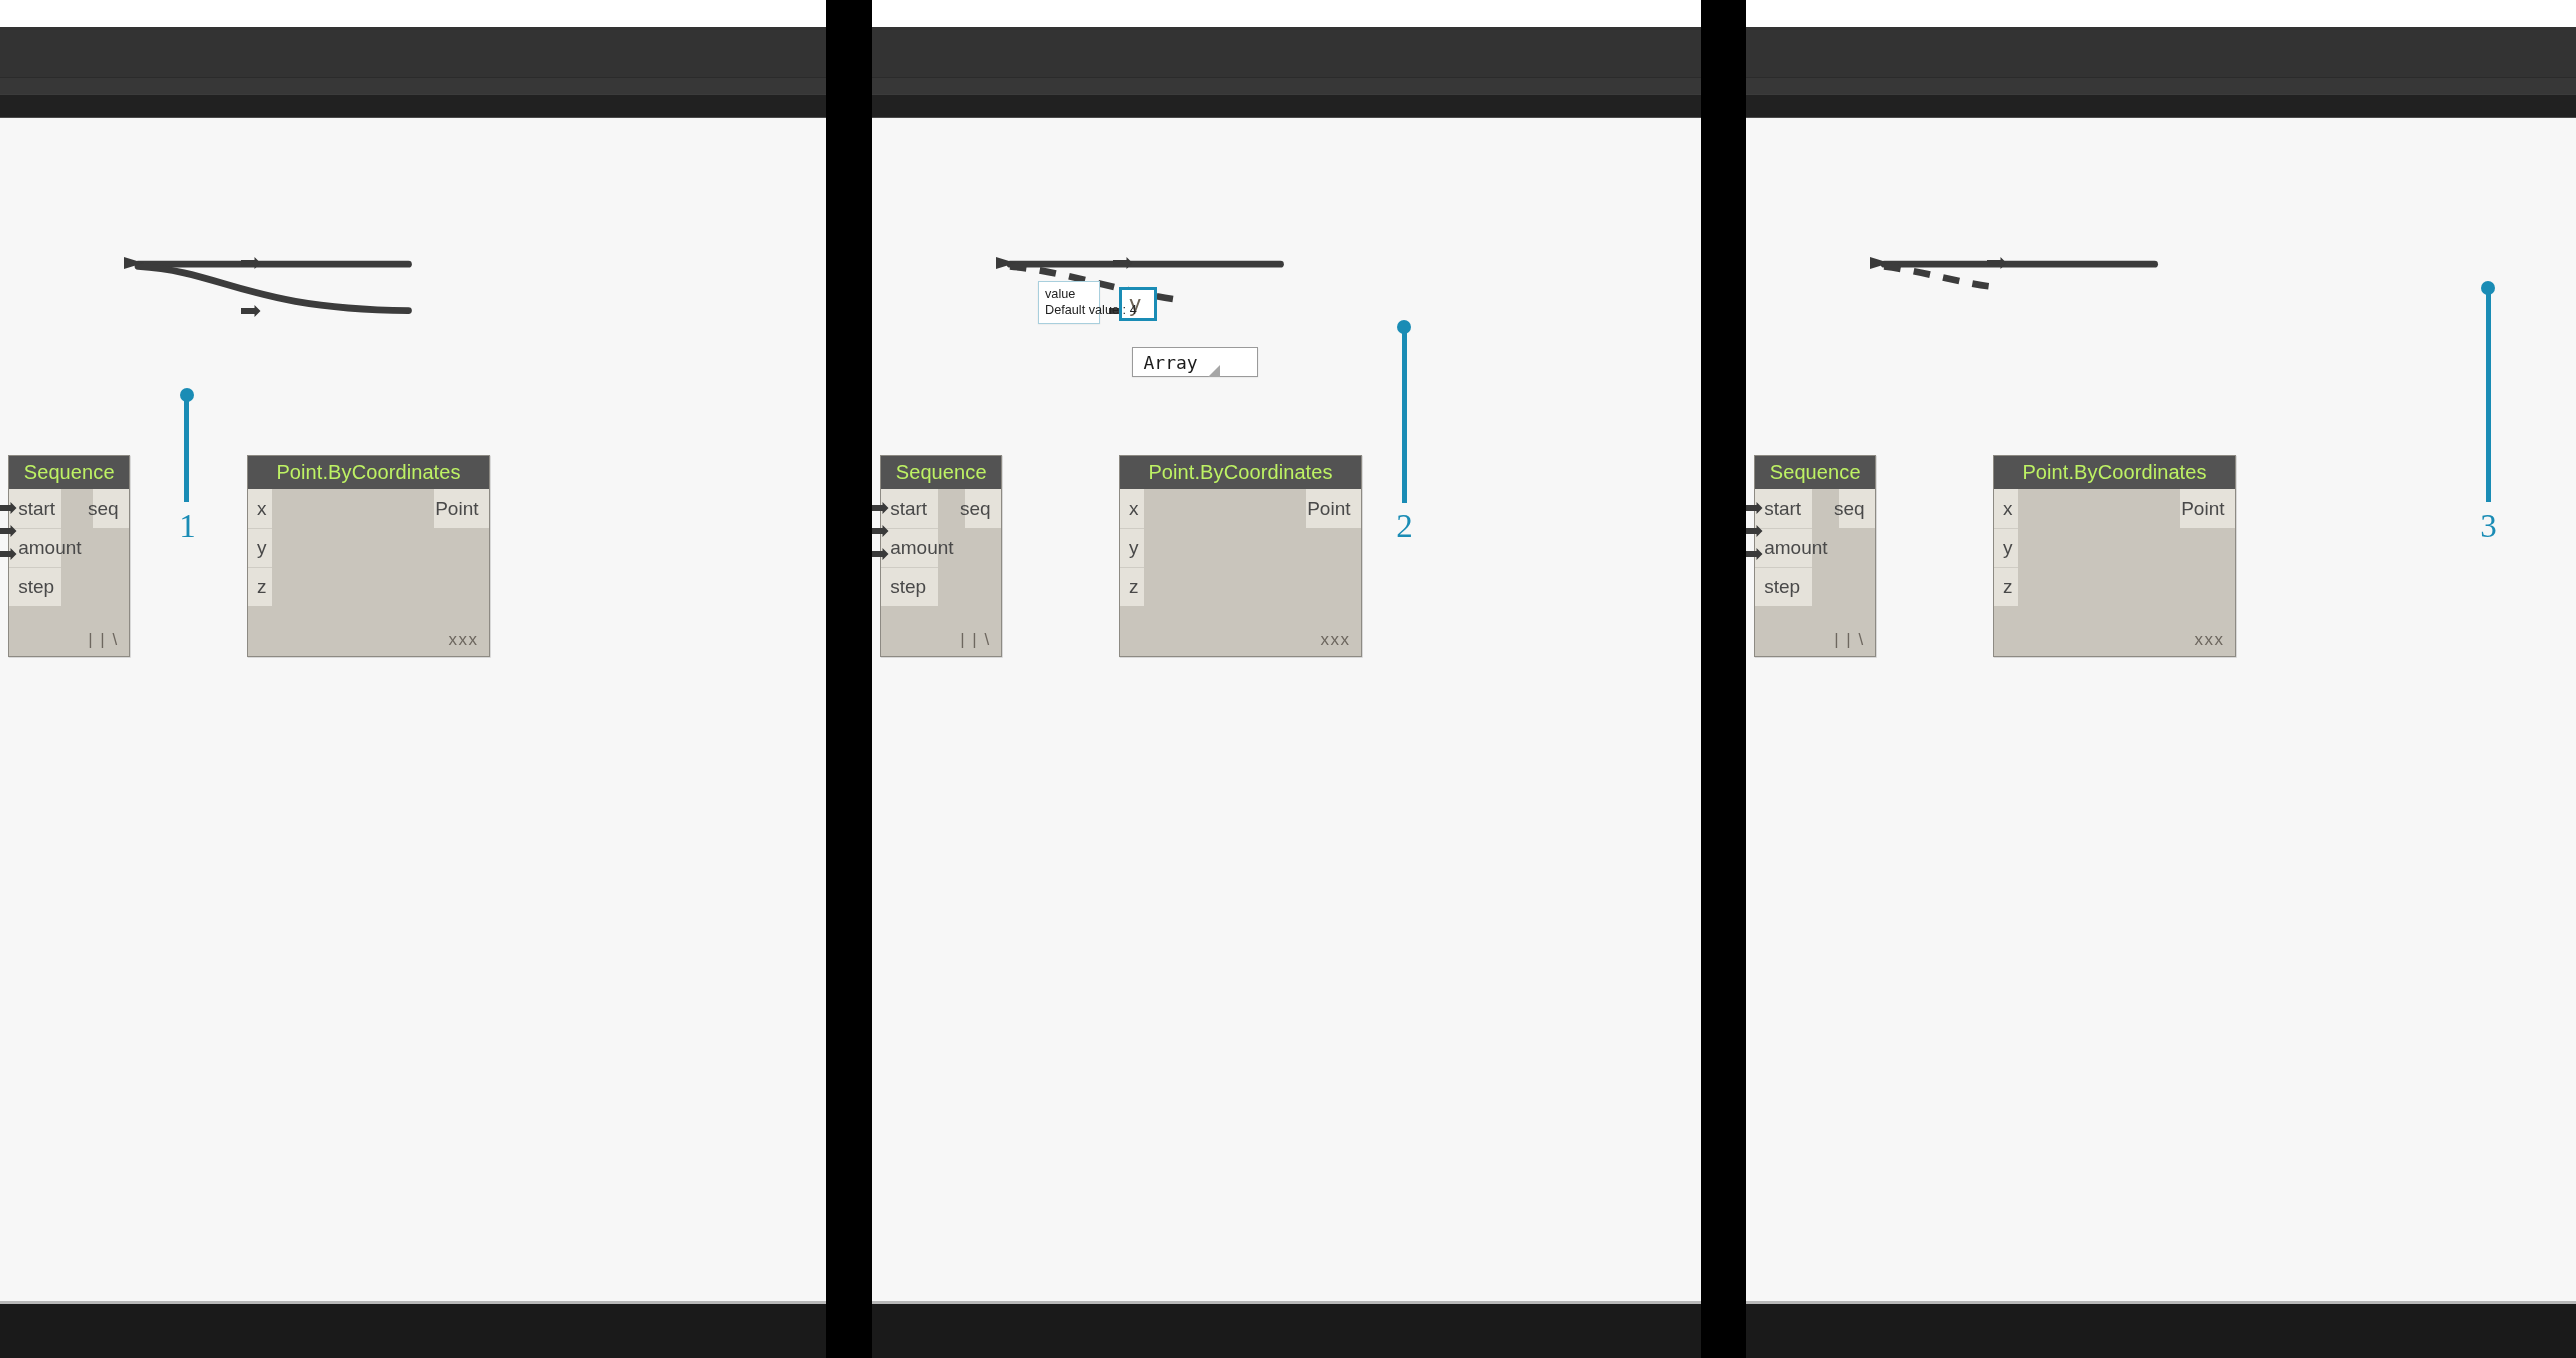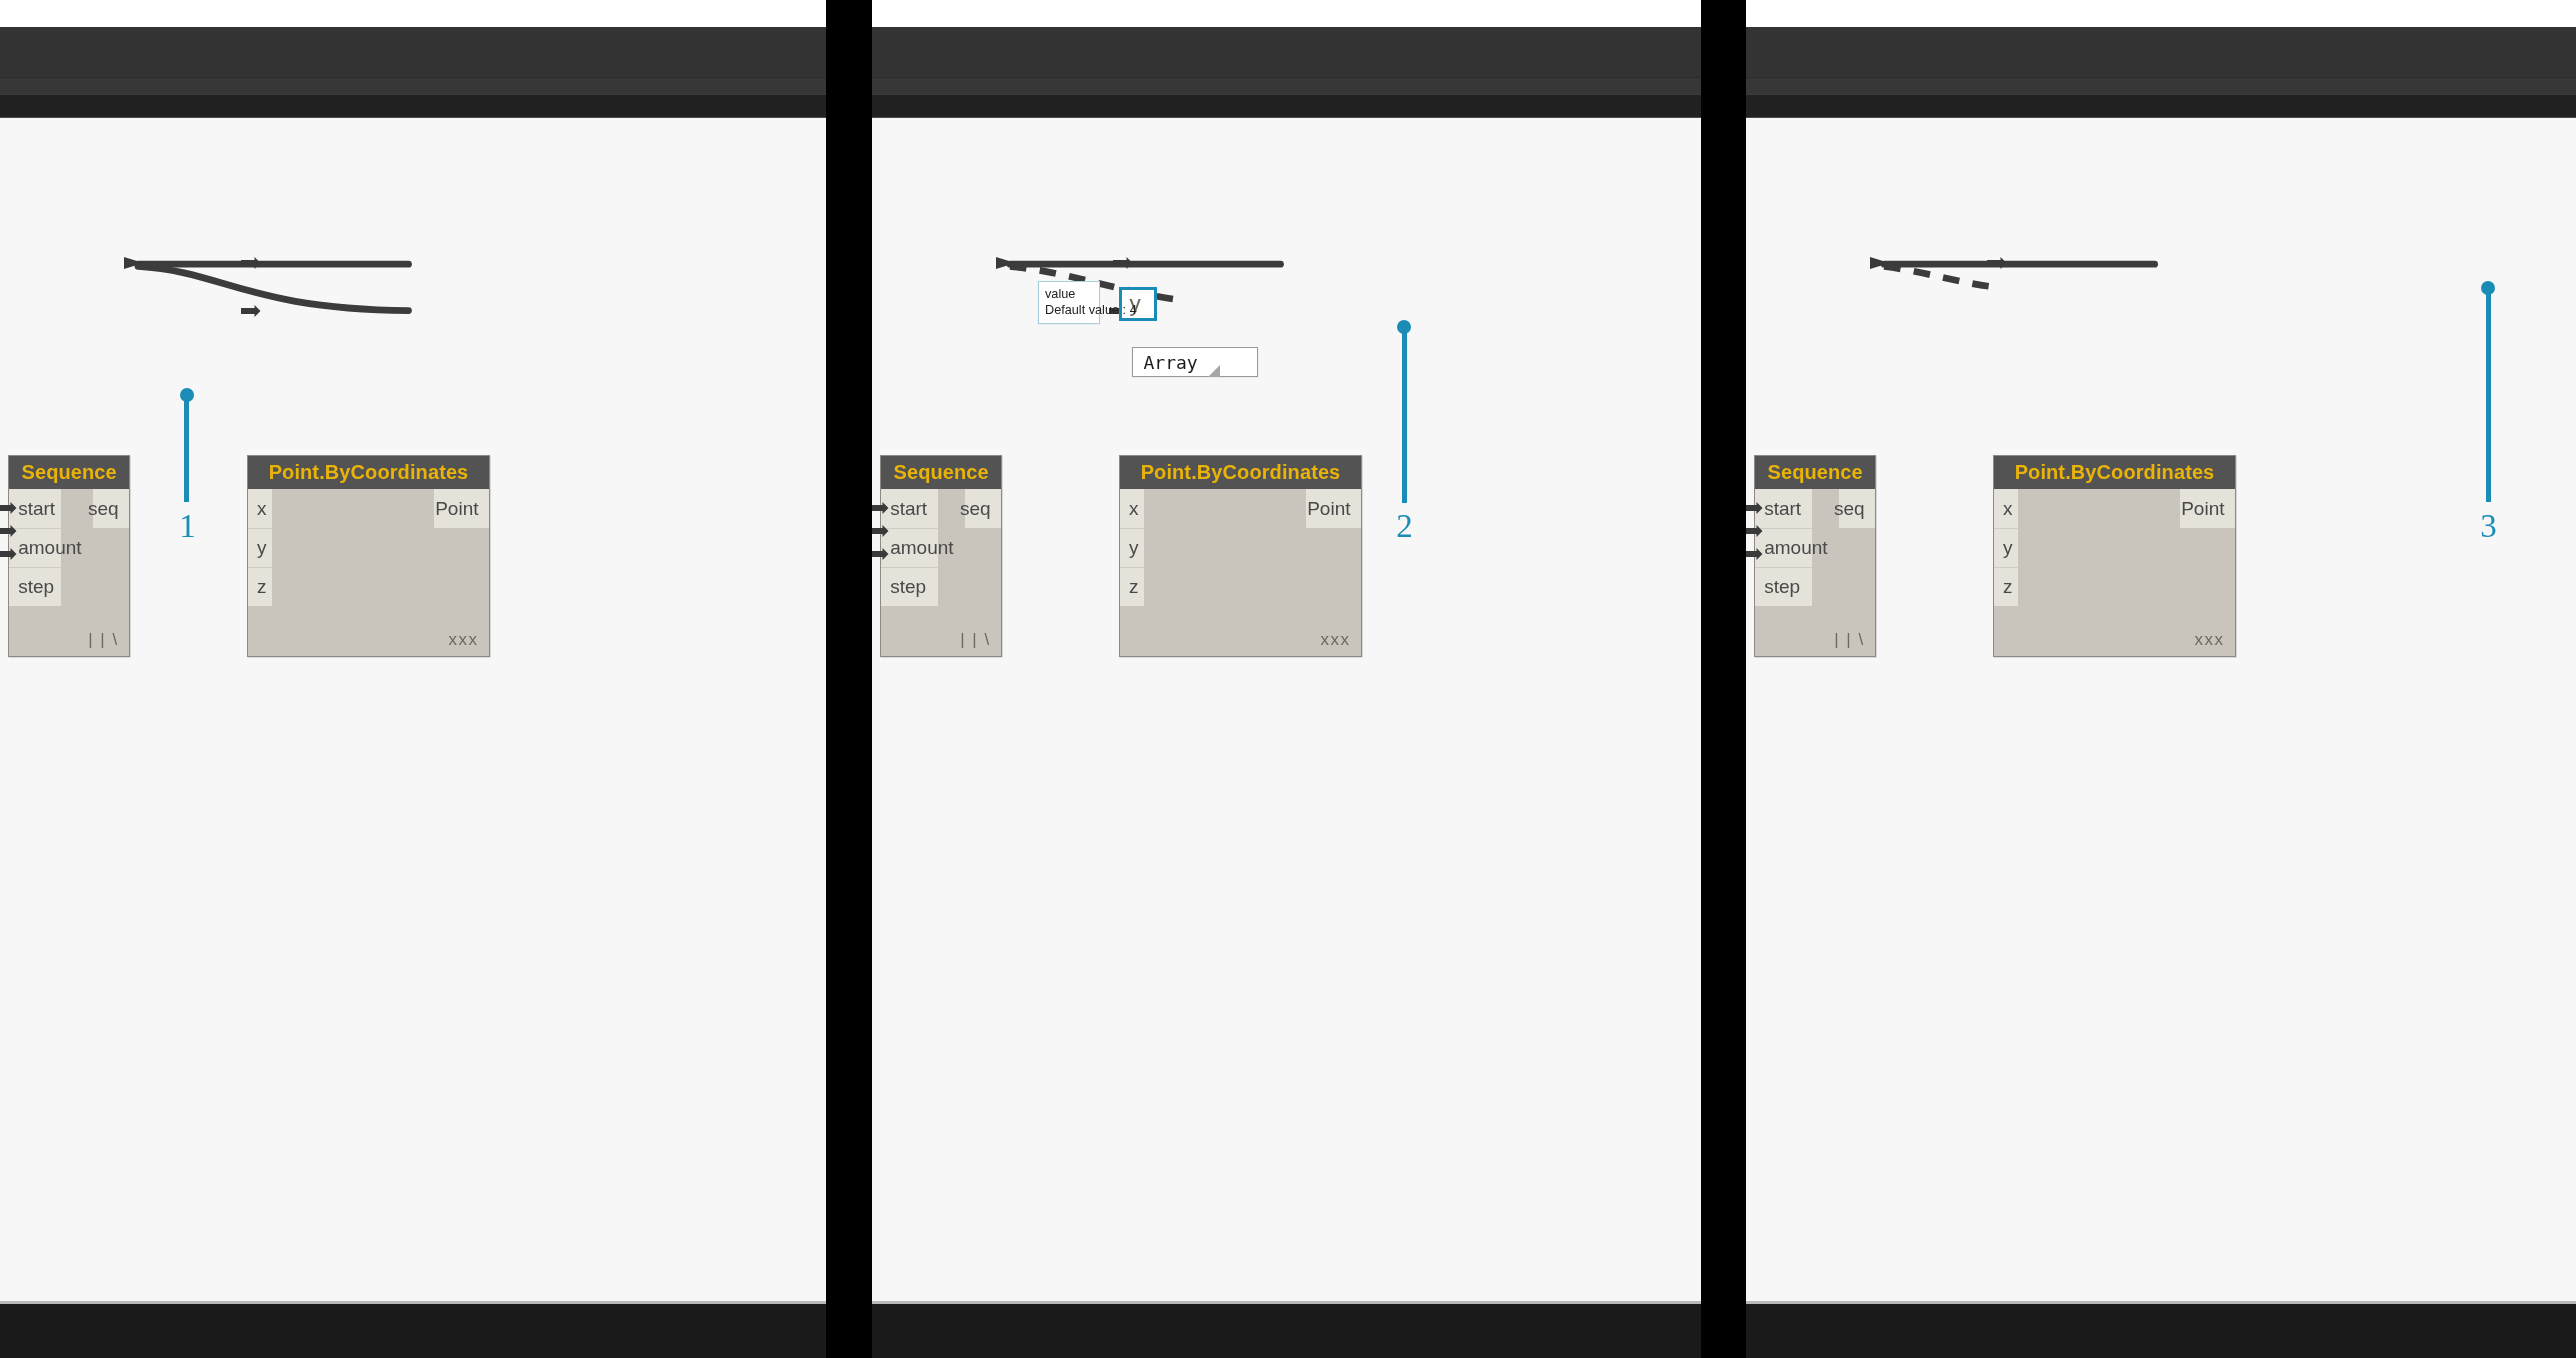--- a/index.html
+++ b/index.html
@@ -15,23 +15,23 @@
   .chrome-top-white{position:absolute;left:0;top:0;right:0;height:27px;background:#ffffff;}
   .chrome-bar-a{position:absolute;left:0;top:27px;right:0;height:50px;background:#333333;}
   .chrome-bar-b{position:absolute;left:0;top:77px;right:0;height:16.5px;background:#373737;border-top:0.7px solid #2b2b2b;}
   .chrome-bar-c{position:absolute;left:0;top:94px;right:0;height:22.5px;background:#212121;border-top:0.7px solid #3b3b3b;}
   .canvas{position:absolute;left:0;top:117px;right:0;height:1184px;background:#f7f7f7;border-top:0.7px solid #4a4a4a;}
   .chrome-bottom-line{position:absolute;left:0;top:1301px;right:0;height:3px;background:#b8b8b8;}
   .chrome-bottom{position:absolute;left:0;top:1304px;right:0;bottom:0;background:#1a1a1a;}
 
   
   .node{position:absolute;background:#c9c5bc;border:0.7px solid #8d8a83;box-shadow:0.7px 0.7px 0 rgba(0,0,0,.18);}
-  .node-header{height:33px;background:#535353;color:#eab308;
+  .node-header{height:33px;background:#535353;color:#bef264;
       display:flex;align-items:center;justify-content:center;
-      font-size:20px;font-weight:bold;letter-spacing:0.1px;}
+      font-size:20px;font-weight:normal;letter-spacing:0.1px;}
   .node-body{position:relative;height:127px;}
   .ports-in{position:absolute;left:0;top:0;width:69px;}
   .ports-out{position:absolute;right:0;top:0;}
   .port{height:39px;background:#e5e2da;display:flex;align-items:center;
       color:#494949;font-size:19px;box-sizing:border-box;}
   .port + .port{border-top:0.7px solid #cfccc4;}
   .port.in{padding-left:9px;justify-content:flex-start;}
   .port.out{padding-right:10.5px;justify-content:flex-end;}
   .node-footer{position:absolute;right:10.5px;bottom:6px;
       color:#6d675f;font-size:17px;letter-spacing:1.5px;font-family:"Liberation Sans",sans-serif;}

